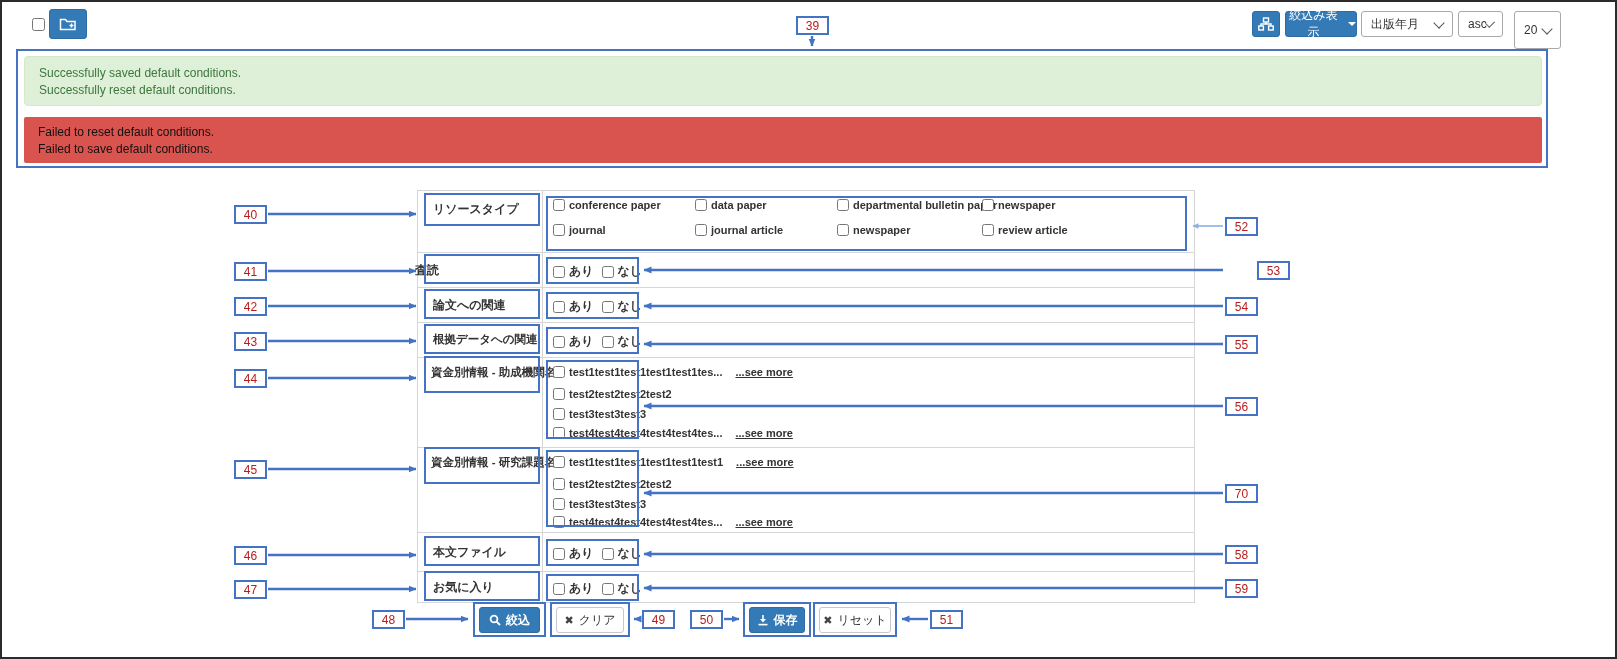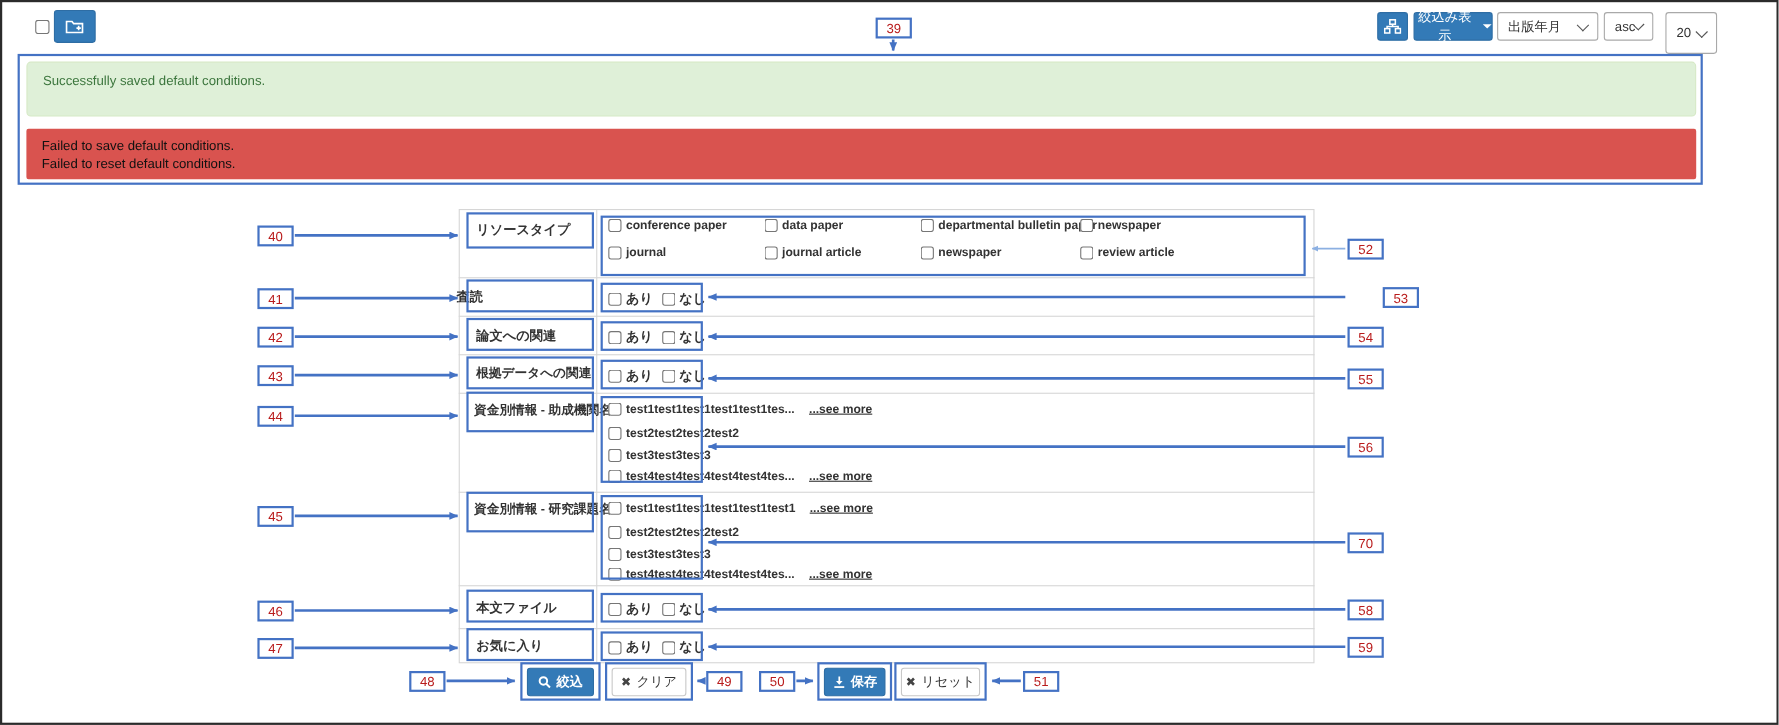--- a/index.html
+++ b/index.html
@@ -83,24 +83,25 @@
   </div>
   <div class="sel" style="left:1512px;top:9px;width:47px;height:38px;">
     <span>20</span>
     <span class="chev"></span>
   </div>
 
   <div class="ann" style="left:14px;top:47px;width:1532px;height:119px;"></div>
 
   <div class="alert-success" style="left:22px;top:54px;width:1518px;height:50px;">
     <div>Successfully saved default conditions.</div>
+    <div>Successfully reset default conditions.</div>
   </div>
   <div class="alert-error" style="left:22px;top:115px;width:1518px;height:46px;">
+    <div>Failed to reset default conditions.</div>
     <div>Failed to save default conditions.</div>
-    <div>Failed to reset default conditions.</div>
   </div>
 
   <div class="outline" style="left:415px;top:188px;width:778px;height:413px;"></div>
   <div class="hline" style="top:250px;"></div>
   <div class="hline" style="top:285px;"></div>
   <div class="hline" style="top:320px;"></div>
   <div class="hline" style="top:355px;"></div>
   <div class="hline" style="top:445px;"></div>
   <div class="hline" style="top:530px;"></div>
   <div class="hline" style="top:569px;"></div>

